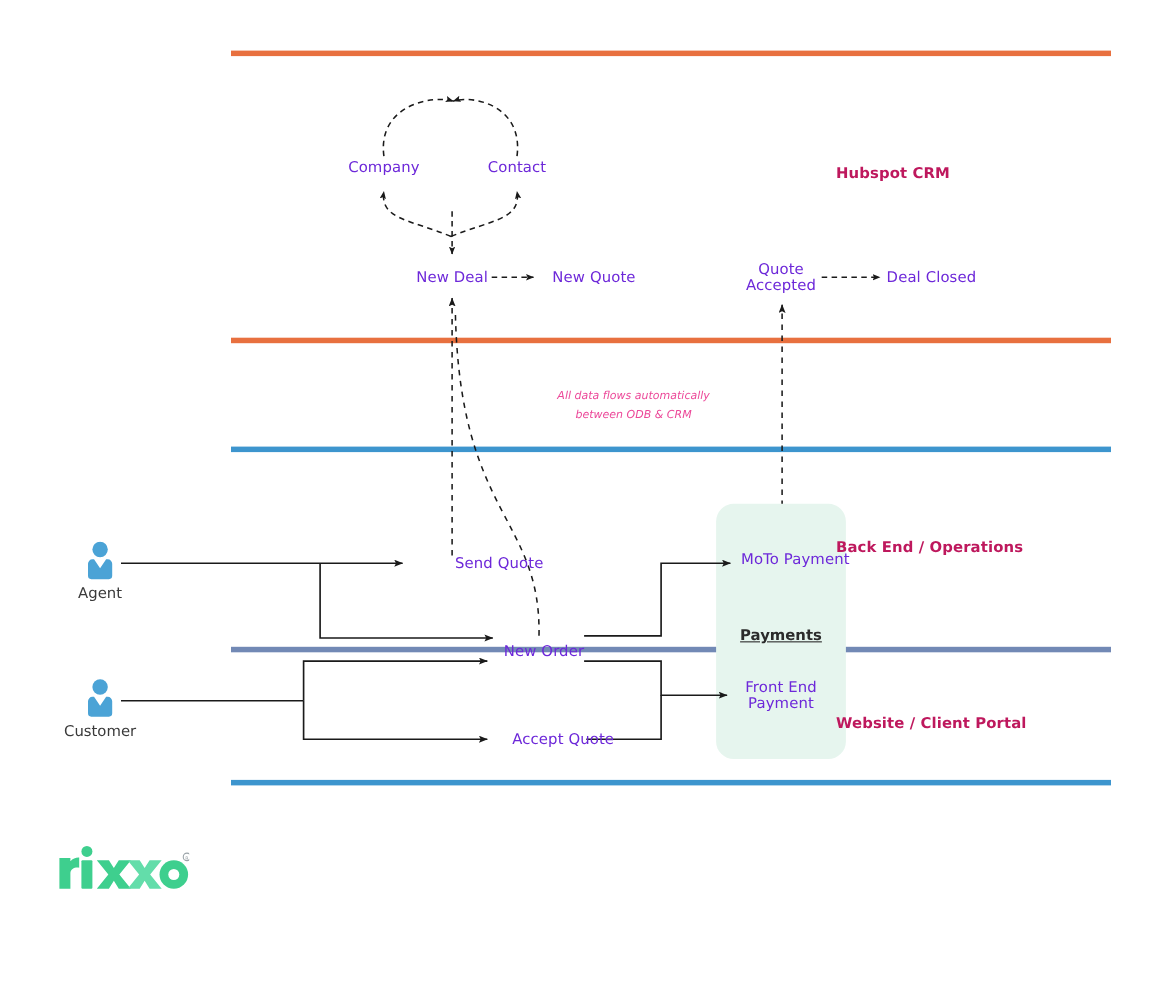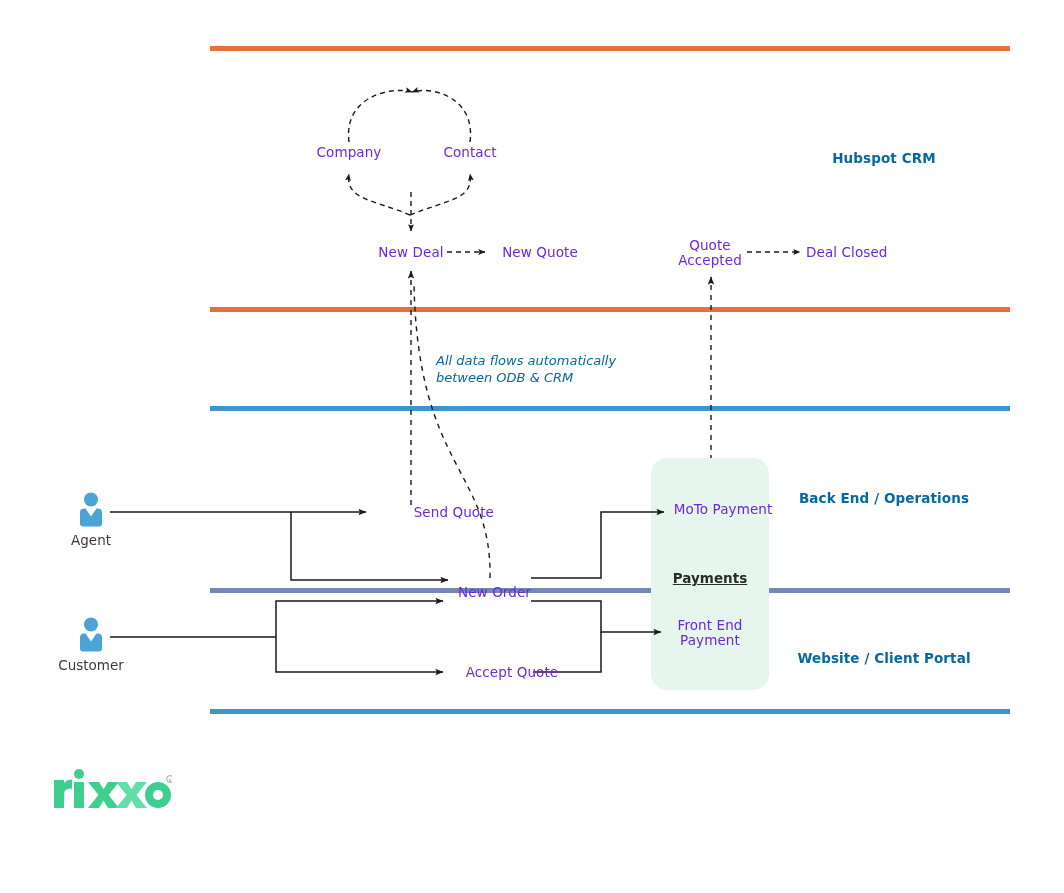--- a/index.html
+++ b/index.html
@@ -31,22 +31,22 @@
     line-height: 15px;
     color: #6d28d9;
     text-align: center;
     white-space: pre-line;
     letter-spacing: 0.1px;
   }
   .lane-label {
     position: absolute;
     font-size: 13.5px;
     font-weight: bold;
-    color: #0369a1;
-    text-align: center;
+    color: #be185d;
+    text-align: left;
     letter-spacing: 0.1px;
   }
   .actor {
     position: absolute;
     text-align: center;
     width: 90px;
   }
   .actor .actor-icon {
     position: relative;
     width: 34px;
@@ -55,23 +55,24 @@
   }
   .actor .actor-label {
     font-size: 13.5px;
     color: #3a3a3a;
     margin-top: 4px;
     white-space: nowrap;
   }
   .note {
     position: absolute;
     font-style: italic;
-    font-size: 13px;
+    font-size: 10px;
     line-height: 17px;
-    color: #0369a1;
+    color: #ec4899;
+    text-align: center;
     white-space: pre-line;
   }
   .payments-title {
     position: absolute;
     font-size: 13.5px;
     font-weight: bold;
     color: #2b2b2b;
     text-align: center;
     width: 118px;
   }

